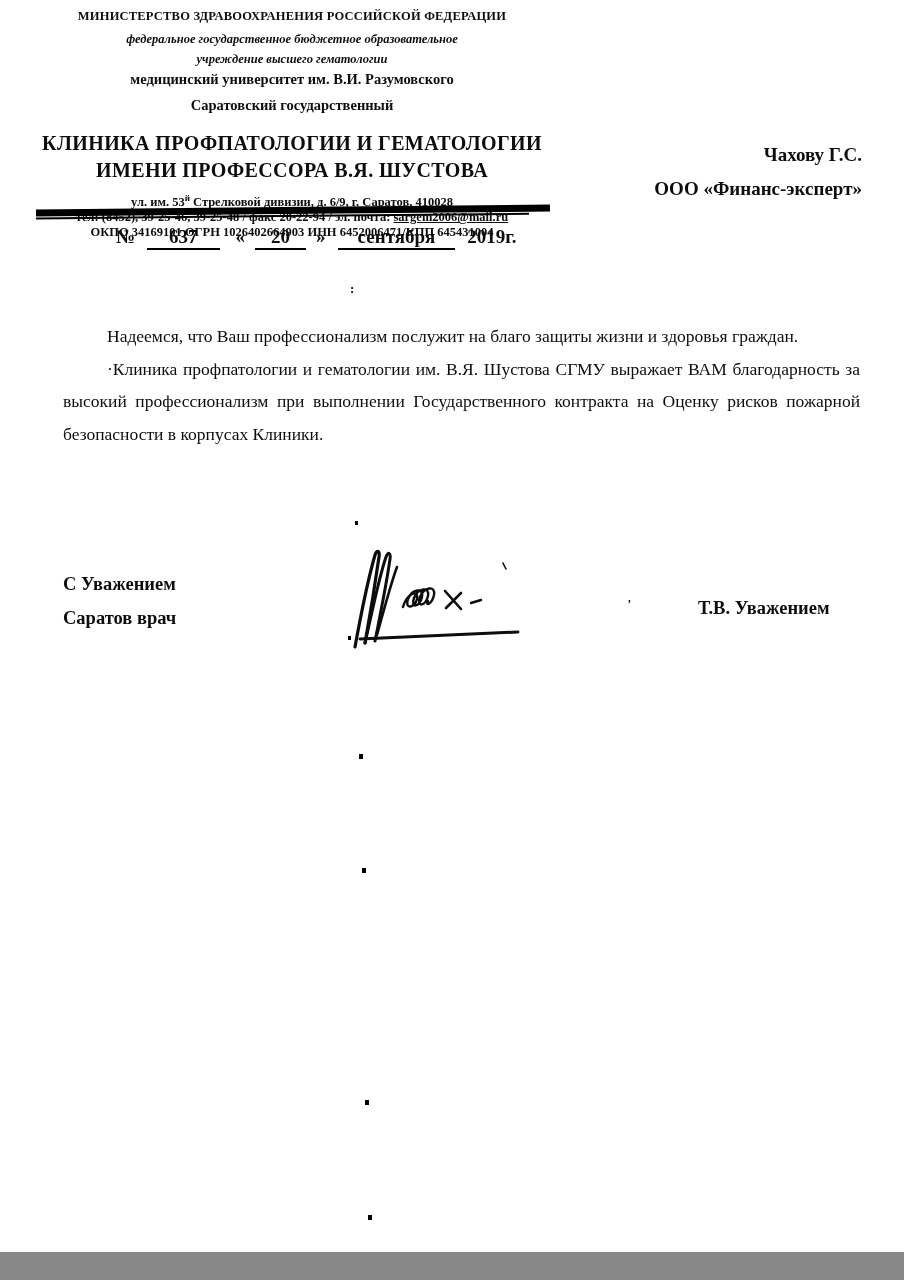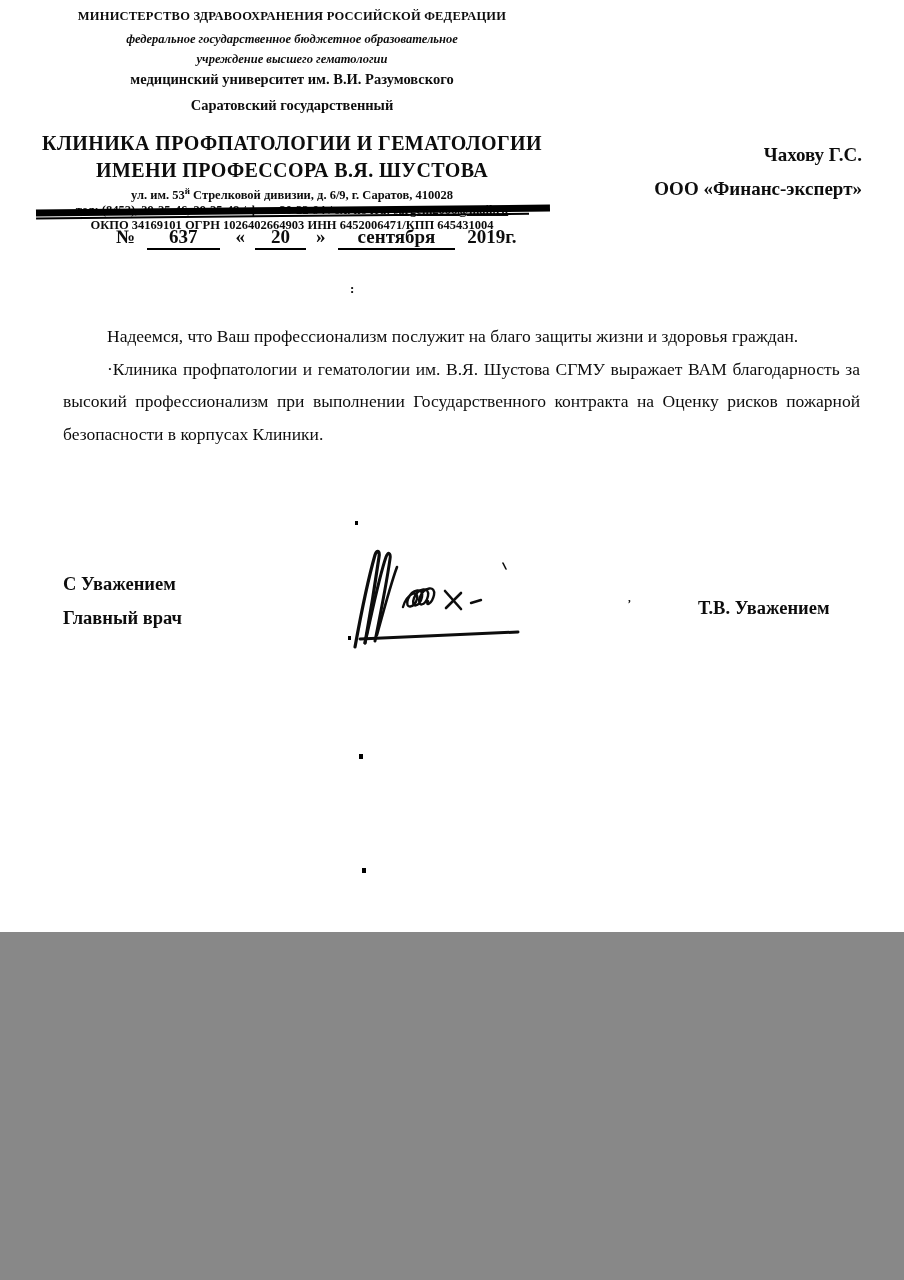--- a/index.html
+++ b/index.html
@@ -1,31 +1,31 @@
 <!DOCTYPE html>
 <html><head>
 <meta charset="utf-8">
 <style>
   html,body{margin:0;padding:0;background:#888;}
   .page{
-    position:relative;width:904px;height:932px;margin:0 auto;
+    position:relative;width:904px;height:1252px;margin:0 auto;
     background:#ffffff;overflow:hidden;
     font-family:"Liberation Serif","DejaVu Serif",serif;
     color:#0d0d0d;
   }
   
   .letterhead{position:absolute;left:36px;top:8px;width:512px;text-align:center;}
   .lh-ministry{font-size:12.5px;font-weight:bold;letter-spacing:.2px;line-height:17px;margin-bottom:4px;}
   .lh-org{font-size:12.5px;font-weight:bold;font-style:italic;line-height:20px;}
   .lh-univ{font-size:14.5px;font-weight:bold;line-height:20px;}
   .lh-univ.first{margin-top:6px;}
   .lh-clinic{font-size:20px;font-weight:bold;letter-spacing:.4px;line-height:27px;}
   .lh-clinic.first{margin-top:15px;}
   .lh-addr{font-size:12.5px;font-weight:bold;line-height:15px;}
-  .lh-addr.first{}
+  .lh-addr.first{margin-top:7px;}
   .lh-addr sup{font-size:9px;}
   .email{text-decoration:underline;}
   .rule-wrap{position:absolute;left:36px;top:207px;width:514px;transform:rotate(-0.55deg);}
   .rule-main{height:7px;background:#000;}
   .rule-echo{height:2px;background:#000;margin-top:1px;width:96%;}
   
   .recipient{position:absolute;right:42px;top:90px;text-align:right;
     font-size:19px;font-weight:bold;line-height:34px;margin-top:48px;}
   
   .ref-row{position:absolute;left:116px;top:226px;font-size:19px;font-weight:bold;
@@ -88,21 +88,21 @@
     <span>2019г.</span>
   </div>
 
   <div class="body-text">
     <p>Надеемся, что Ваш профессионализм послужит на благо защиты жизни и здоровья граждан.</p>
     <p><span>·</span><span>Клиника профпатологии и гематологии им. В.Я. Шустова СГМУ выражает ВАМ благодарность за высокий профессионализм при выполнении Государственного контракта на Оценку рисков пожарной безопасности в корпусах Клиники.</span></p>
   </div>
 
   <div class="closing">
     <div>С Уважением</div>
-    <div>Главный врач</div>
+    <div>Саратов врач</div>
   </div>
 
   <div class="sig-wrap">
     <svg width="215" height="112" viewBox="0 0 215 112" fill="none" xmlns="http://www.w3.org/2000/svg">
       <g stroke="#0d0d0d" stroke-linecap="round" fill="none">
         <path d="M35 96 L193 89" stroke-width="3"></path>
         <path d="M30 104 C34 82 42 40 50 12 C52 6 55 8 54 14 C50 42 44 78 40 100" stroke-width="3.2"></path>
         <path d="M40 100 C46 74 54 34 61 14 C63 8 66 10 65 16 C61 44 54 78 50 98" stroke-width="3"></path>
         <path d="M52 92 C58 70 66 40 72 24" stroke-width="2.6"></path>
         <path d="M78 64 C82 50 94 46 92 56 C90 65 79 67 83 56 C87 46 99 44 97 54 C95 64 85 66 89 55 C93 45 105 43 103 53 C101 63 91 65 95 54 C99 44 111 42 109 52 C107 61 100 64 103 58" stroke-width="2.4"></path>

